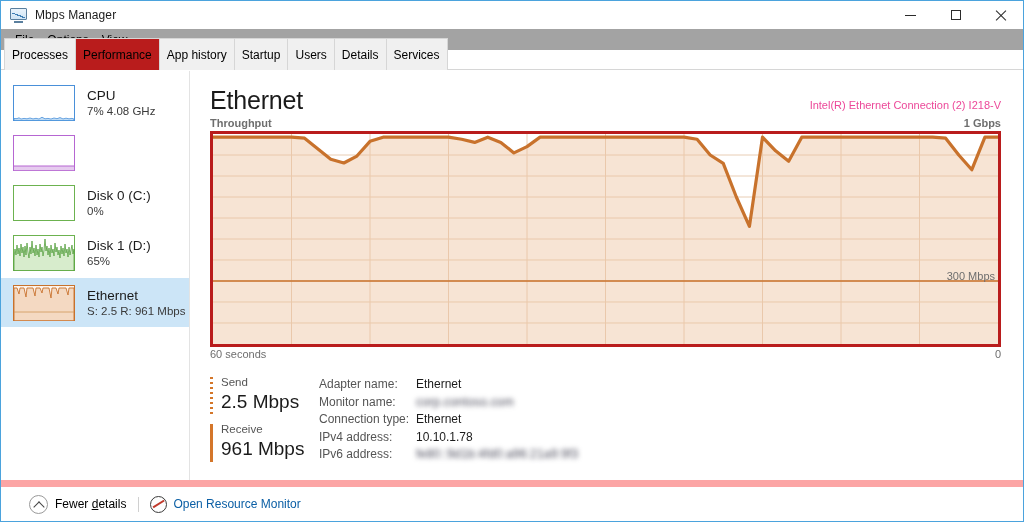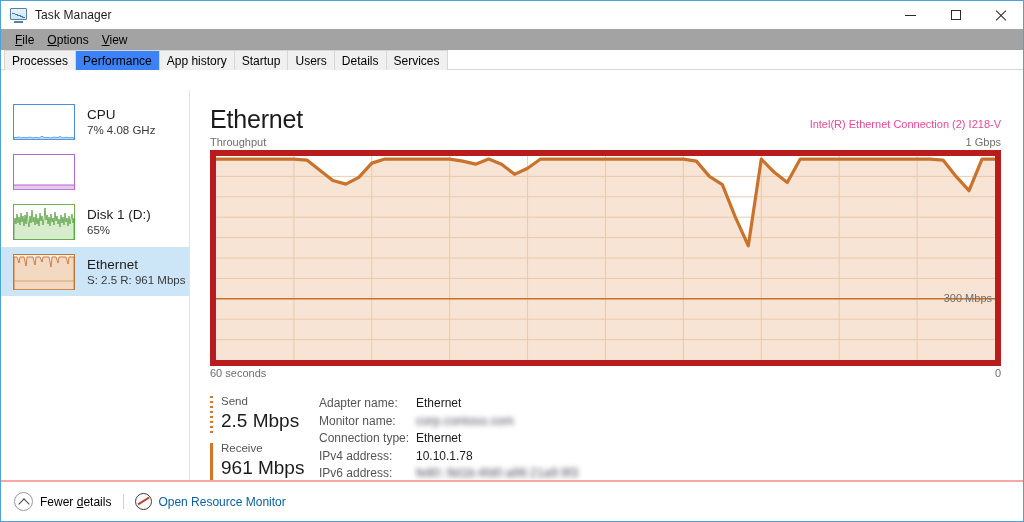--- a/index.html
+++ b/index.html
@@ -114,51 +114,50 @@
     align-items: flex-end;
   }
   #tabstrip:after {
     content: "";
     position: absolute;
     left: 0; right: 0; bottom: 0;
     height: 1px; background: #d6d6d6;
   }
   #tabstrip .tab {
     position: relative;
-    height: 20px;
+    height: 32px;
     padding: 0 7px;
     display: flex; align-items: center;
     font-size: 12px;
     color: #000;
     background: #f0f0f0;
     border: 1px solid #d6d6d6;
     border-bottom: none;
     margin-right: -1px;
     cursor: default;
     z-index: 1;
   }
   #tabstrip .tab.active {
-    background: #3b82f6;
+    background: #b91c1c;
     z-index: 3;
   }
   #tabstrip .tab.active:after {
     content: "";
     position: absolute;
     left: 0; right: 0; bottom: -1px;
     height: 1px; background: #ffffff;
   }
 
   
   #body {
     position: absolute;
     left: 0; right: 0;
     top: 70px; bottom: 41px;
     display: flex;
     background: #ffffff;
-    margin-top: 19px;
   }
 
   
   #sidebar {
     width: 189px;
     flex: none;
     border-right: 1px solid #e3e3e3;
     padding-top: 7px;
     background: #ffffff;
     overflow: hidden;
@@ -221,28 +220,28 @@
     white-space: nowrap;
   }
 
   .axis-row {
     display: flex;
     justify-content: space-between;
     font-size: 11px;
     color: #6e6e6e;
     line-height: 13px;
   }
-  .axis-row.top { margin-bottom: 1px; }
+  .axis-row.top { margin-bottom: 1px; font-weight: bold; }
   .axis-row.bottom { margin-top: 1px; }
 
   
   #chart-wrap {
     position: relative;
     height: 216px;
-    border: 6px solid #b91c1c;
+    border: 3px solid #b91c1c;
     background: #ffffff;
     overflow: hidden;
   }
   #chart-wrap svg { display: block; width: 100%; height: 100%; }
   #chart-300-label {
     position: absolute;
     right: 3px;
     font-size: 11px;
     color: #6e6e6e;
     line-height: 12px;
@@ -311,23 +310,23 @@
     user-select: none;
   }
 
   
   #footer {
     position: absolute;
     left: 0; right: 0; bottom: 0;
     height: 41px;
     display: flex;
     align-items: center;
-    padding-left: 13px;
-    background: #ffffff;
-    border-top: 2px solid #fca5a5;
+    padding-left: 28px;
+    background: #ffffff;
+    border-top: 7px solid #fca5a5;
   }
   #fewer-details {
     display: flex; align-items: center;
     cursor: default;
   }
   .chev-circle {
     width: 19px; height: 19px;
     border: 1px solid #9a9a9a;
     border-radius: 50%;
     position: relative;
@@ -390,21 +389,21 @@
 </head>
 <body>
 
 <div id="app">
 
   <div id="titlebar">
     <span class="tm-icon">
       <span class="scr"></span>
         <span class="base"></span>
     </span>
-    <span class="title-text">Task Manager</span>
+    <span class="title-text">Mbps Manager</span>
 
     <div id="wincontrols">
       <div class="wc minimize">
         <span class="glyph-min"></span>
       </div>
       <div class="wc maximize">
         <span class="glyph-max"></span>
       </div>
       <div class="wc close">
         <span class="glyph-close"></span>
@@ -462,20 +461,31 @@
       <div class="side-item">
         <div class="side-thumb">
           <svg viewBox="0 0 62 36" preserveAspectRatio="none">
             <rect x="0.5" y="0.5" width="61" height="35" fill="#ffffff" stroke="#b666d2" stroke-width="1"></rect>
             <rect x="1" y="31" width="60" height="5" fill="rgba(200,140,220,0.45)"></rect>
             <line x1="1" y1="31" x2="61" y2="31" stroke="#b666d2" stroke-width="1"></line>
           </svg>
         </div>
       </div>
 
+      <div class="side-item">
+        <div class="side-thumb">
+          <svg viewBox="0 0 62 36" preserveAspectRatio="none">
+            <rect x="0.5" y="0.5" width="61" height="35" fill="#ffffff" stroke="#6cb24f" stroke-width="1"></rect>
+          </svg>
+        </div>
+        <div class="side-meta">
+          <div class="side-title">Disk 0 (C:)</div>
+          <div class="side-sub">0%</div>
+        </div>
+      </div>
 
       <div class="side-item">
         <div class="side-thumb">
           <svg viewBox="0 0 62 36" preserveAspectRatio="none">
             <rect x="0.5" y="0.5" width="61" height="35" fill="#ffffff" stroke="#6cb24f" stroke-width="1"></rect>
             <path d="M1,36 L1,22 L2,14 L3,20 L4,10 L5,19 L6,13 L7,21 L8,9 L9,18 L10,12 L11,22 L12,11 L13,20 L14,8 L15,17 L16,23 L17,12 L18,19 L19,6 L20,18 L21,13 L22,21 L23,10 L24,20 L25,14 L26,22 L27,9 L28,17 L29,12 L30,21 L31,15 L32,4 L33,16 L34,11 L35,20 L36,13 L37,22 L38,10 L39,18 L40,14 L41,21 L42,8 L43,17 L44,12 L45,20 L46,15 L47,23 L48,11 L49,19 L50,13 L51,21 L52,9 L53,18 L54,14 L55,22 L56,12 L57,20 L58,15 L59,10 L60,19 L61,14 L61,36 Z" fill="rgba(140,200,110,0.35)" stroke="#4e9b36" stroke-width="0.75"></path>
           </svg>
         </div>
         <div class="side-meta">
           <div class="side-title">Disk 1 (D:)</div>

